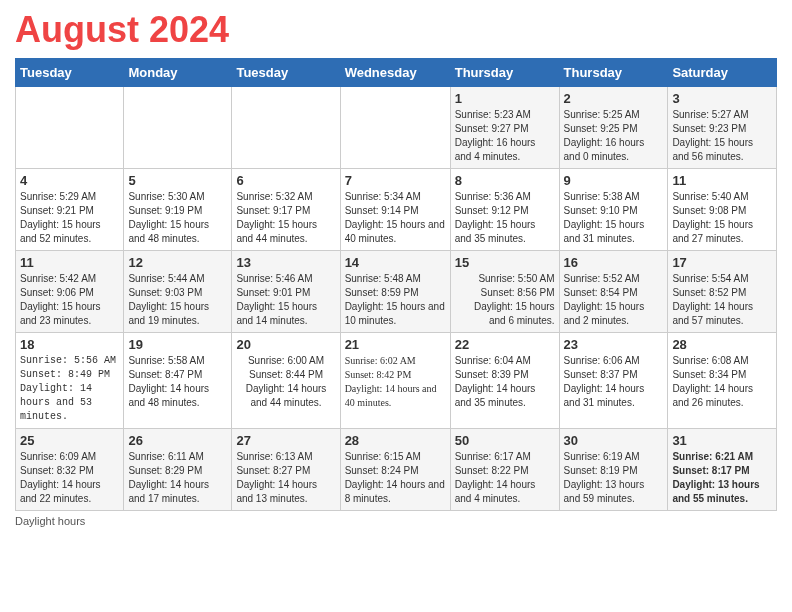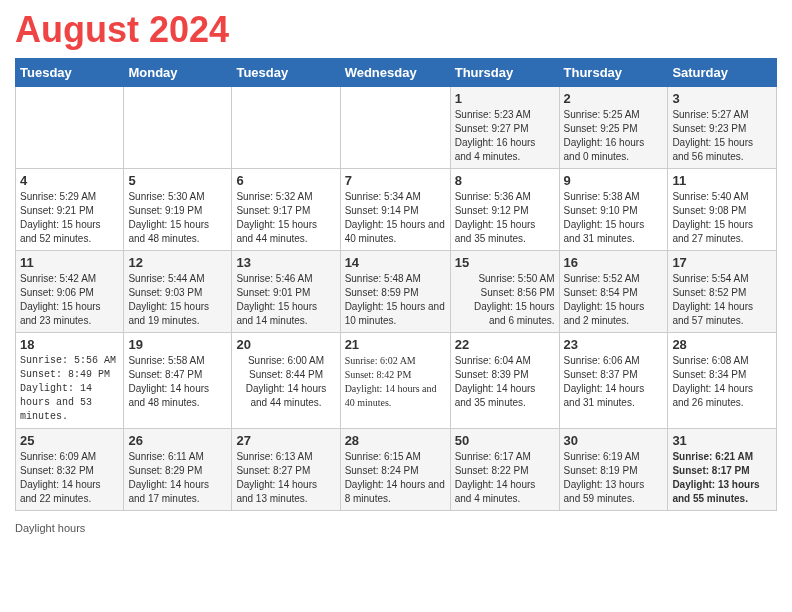--- a/index.html
+++ b/index.html
@@ -81,21 +81,21 @@
     }
     .day-info {
       font-size: 10px;
       color: #333;
       line-height: 1.4;
     }
     .empty-cell {
       background: #fff !important;
     }
     .footer {
-      margin-top: 11px;
+      margin-top: 4px;
       font-size: 11px;
       color: #555;
     }
   </style>
 </head>
 <body>
 
 <div class="header">
   <div class="title-block">
     <div class="main-title">August 2024</div>

